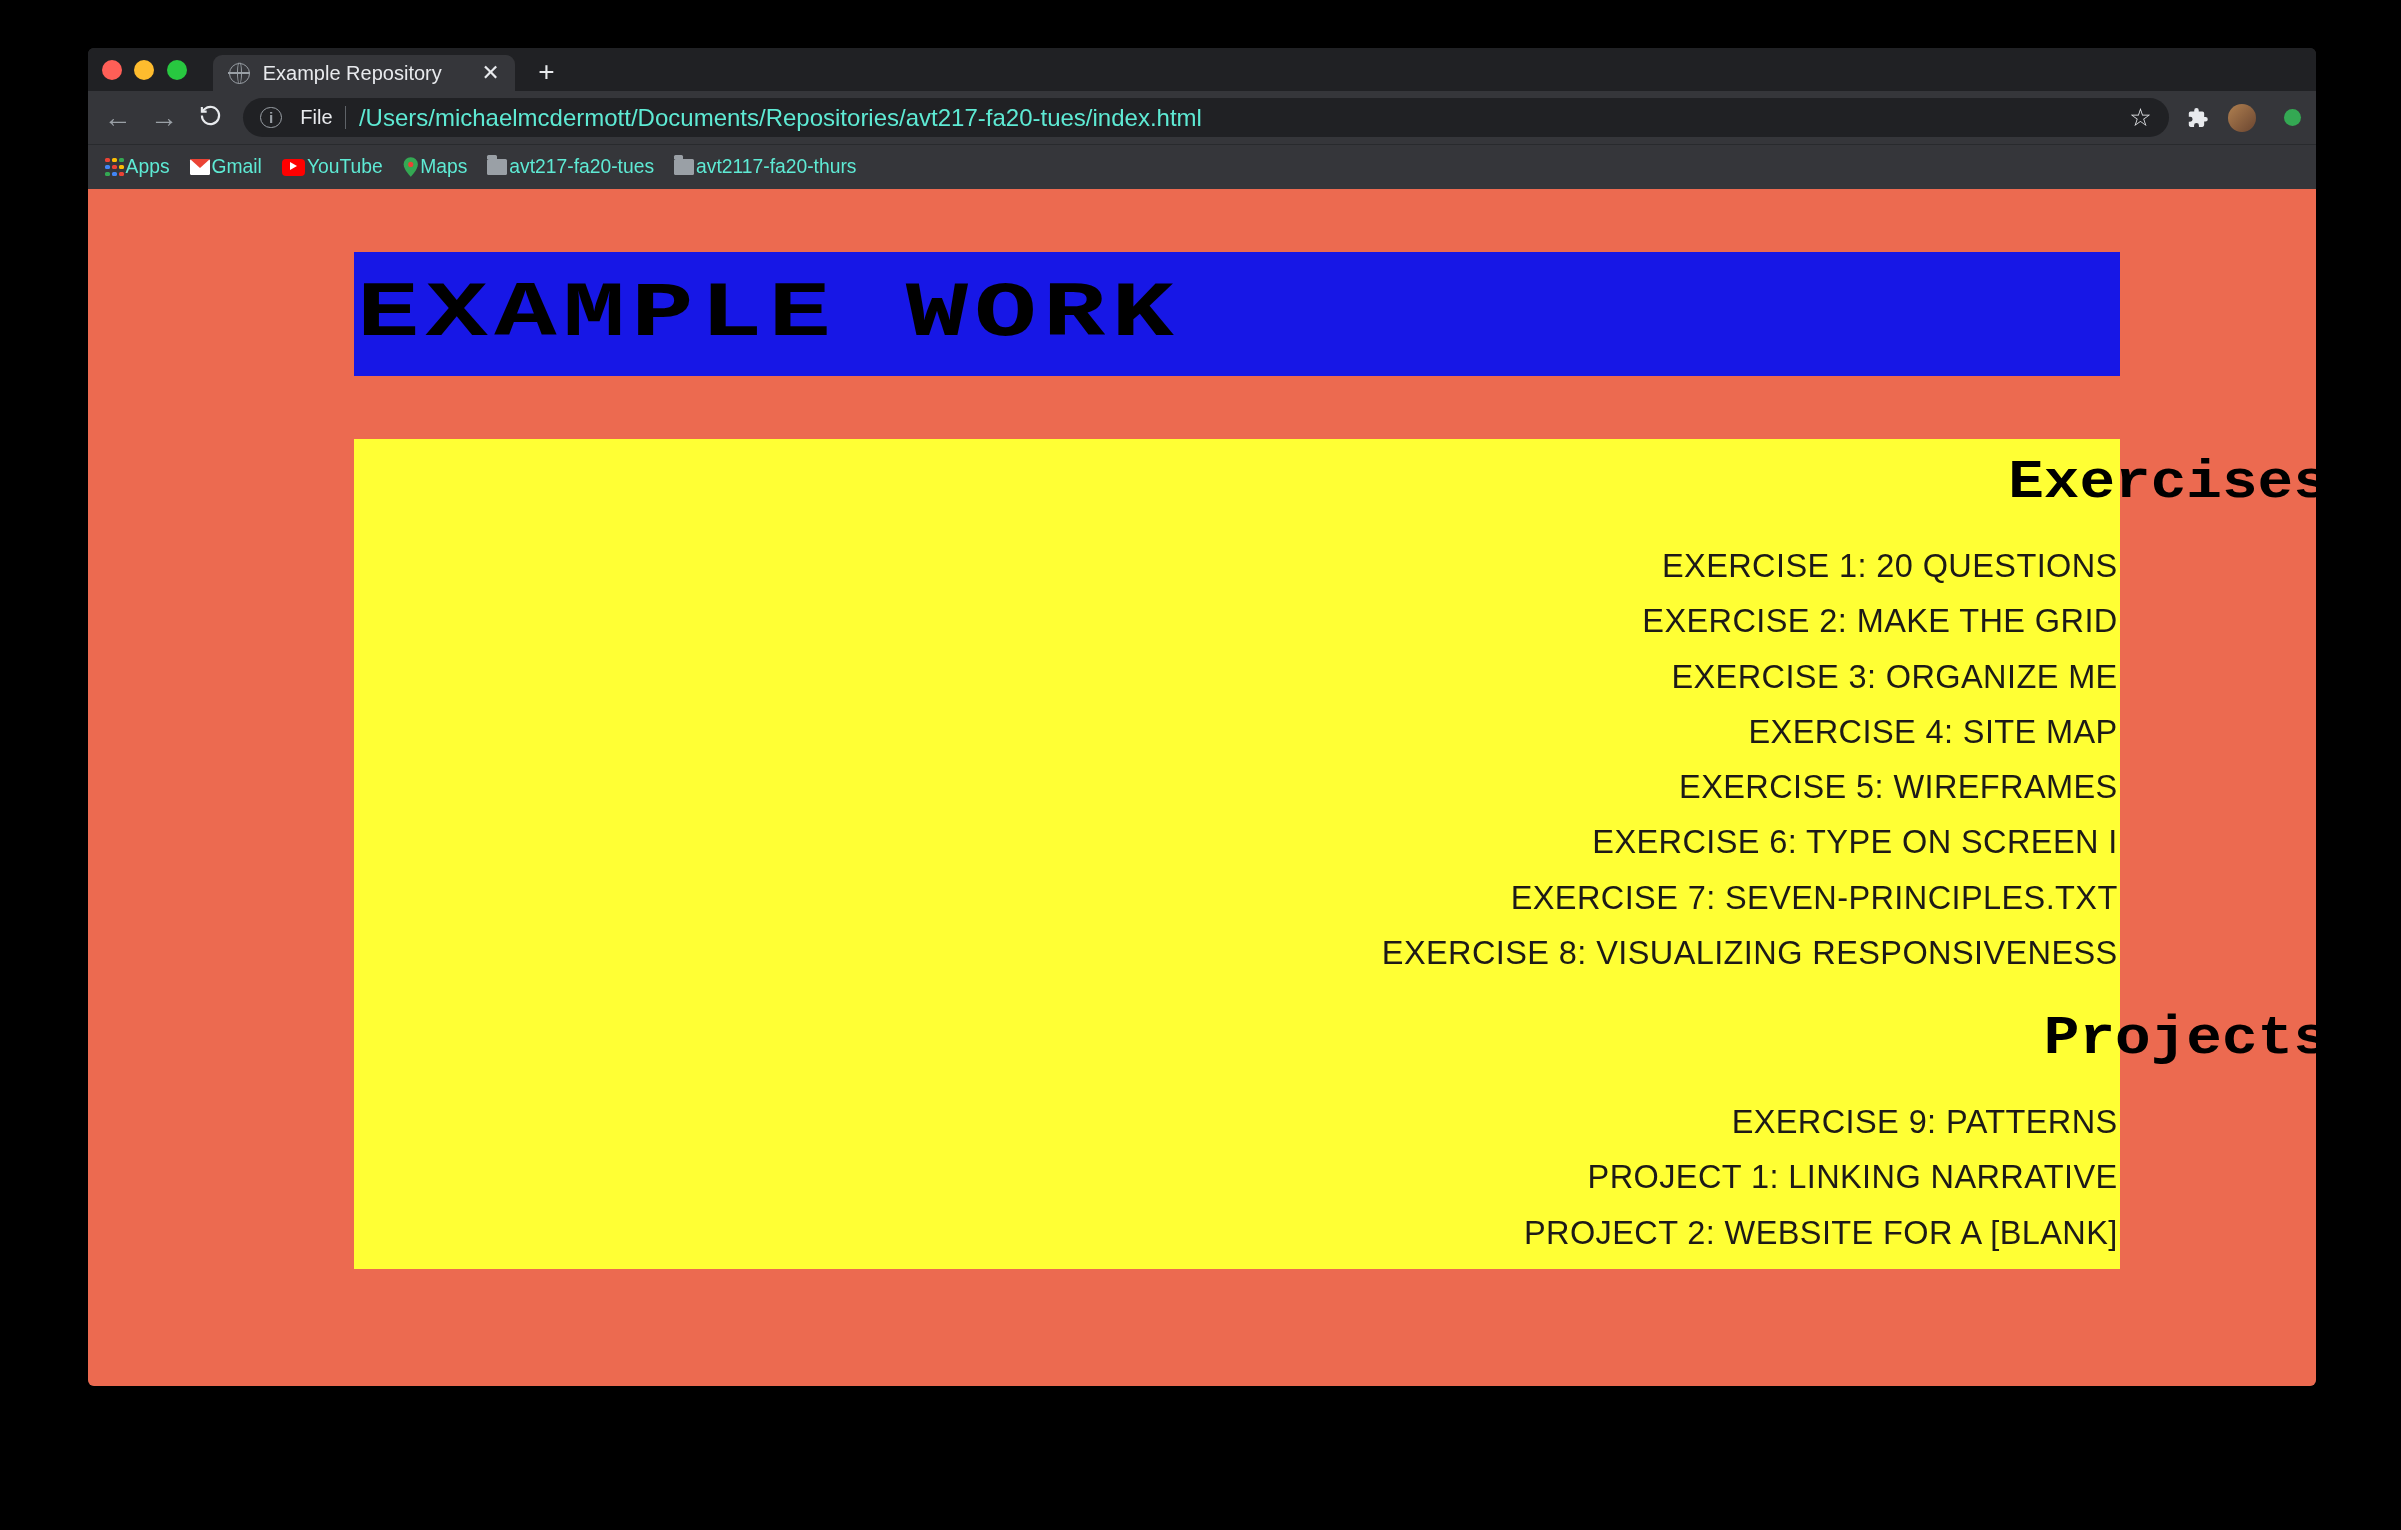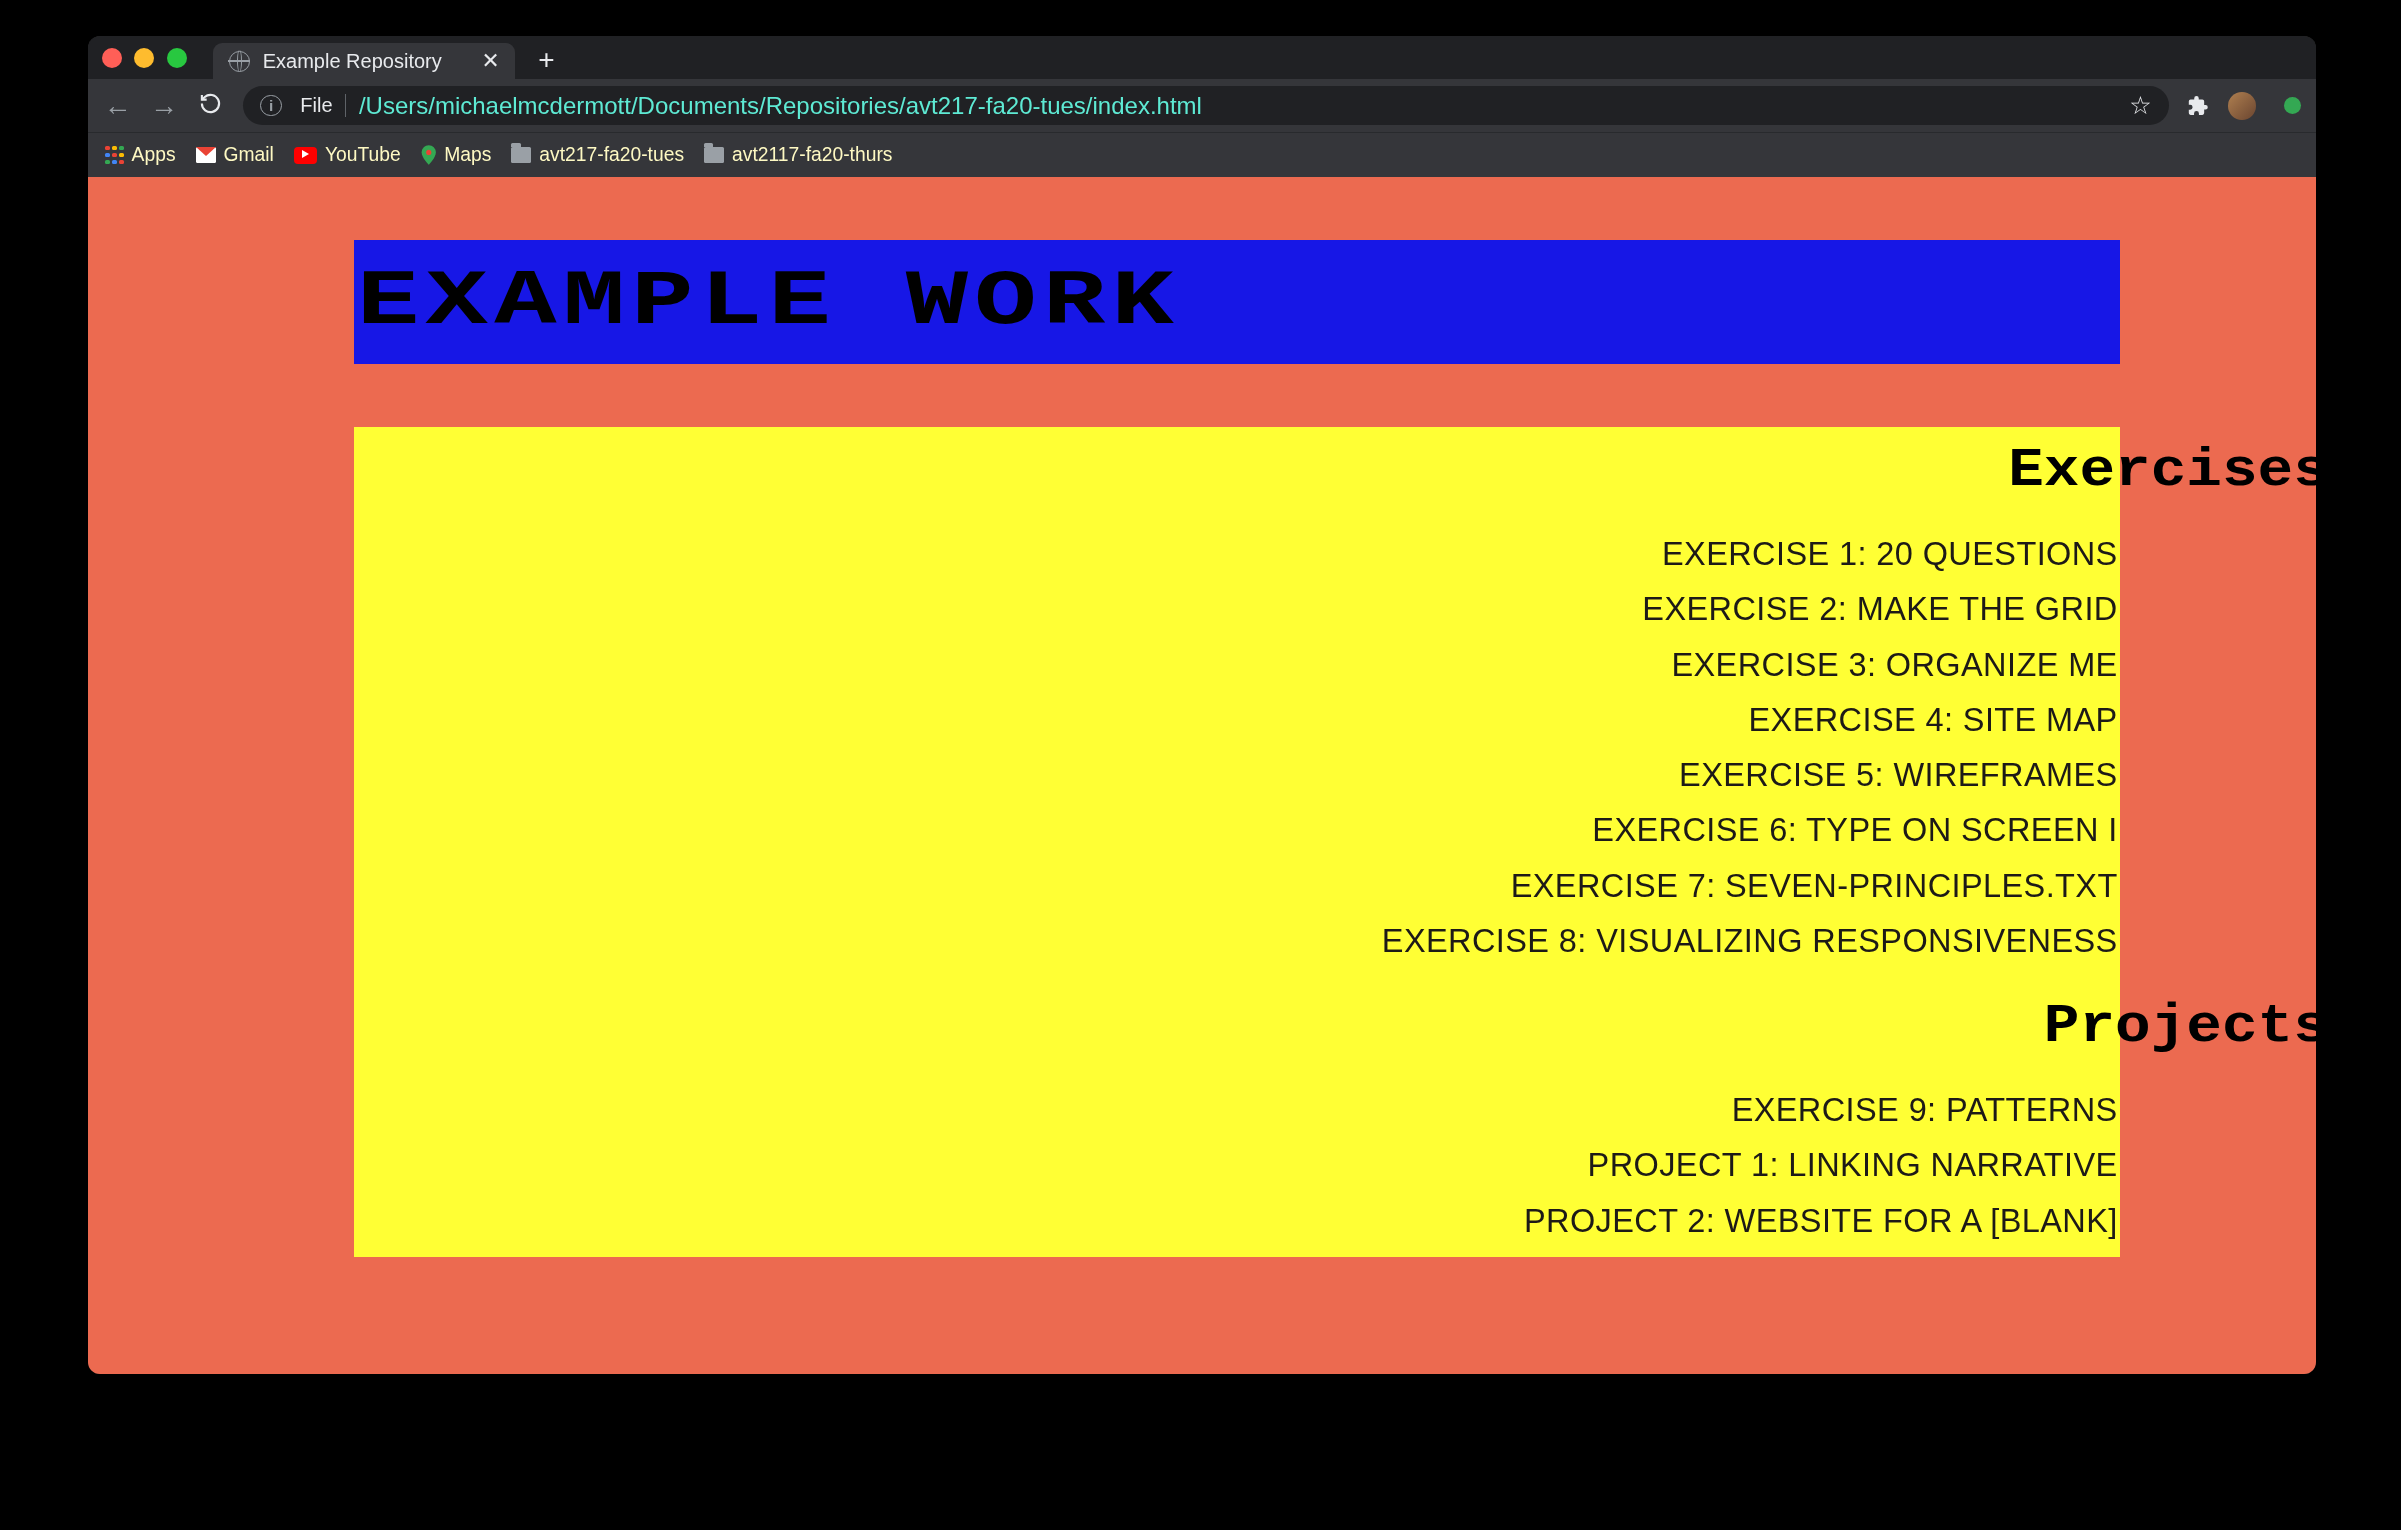--- a/index.html
+++ b/index.html
@@ -6,25 +6,25 @@
     body {
       background: #000;
       font-family: -apple-system, BlinkMacSystemFont, "Segoe UI", sans-serif;
       width: 2401px;
       height: 1530px;
       overflow: hidden;
     }
     .window {
       position: absolute;
       left: 88px;
-      top: 36px;
+      top: 48px;
       width: 2228px;
       height: 1338px;
       background: #2b2b2b;
-      border-radius: 12px;
+      border-radius: 6px;
       overflow: hidden;
       display: flex;
       flex-direction: column;
       box-shadow: 0 15.5px 46px rgba(0,0,0,0.6);
     }
     .tabbar {
       height: 43px;
       background: #202124;
       display: flex;
       align-items: center;
@@ -103,21 +103,21 @@
     .greendot { width: 17px; height: 17px; border-radius: 50%; background: #34a853; margin-left: 9.3px; }
     .bookmarks {
       height: 45px;
       background: #35363a;
       border-top: 0.8px solid #282a2d;
       display: flex;
       align-items: center;
       padding: 0 17px;
       gap: 20px;
     }
-    .bk { display: flex; align-items: center; gap: 8px; color: #fef9c3; font-size: 19.3px; }
+    .bk { display: flex; align-items: center; gap: 2px; color: #5eead4; font-size: 19.3px; }
     .apps-icon {
       width: 18.6px; height: 18.6px; display: grid; grid-template-columns: repeat(3,1fr);
       grid-template-rows: repeat(3,1fr); gap: 2.3px;
     }
     .apps-icon span { width: 100%; height: 100%; border-radius: 1.5px; }
     .apps-icon span:nth-child(1){background:#ea4335}.apps-icon span:nth-child(2){background:#fbbc04}
     .apps-icon span:nth-child(3){background:#34a853}.apps-icon span:nth-child(4){background:#4285f4}
     .apps-icon span:nth-child(5){background:#ea4335}.apps-icon span:nth-child(6){background:#fbbc04}
     .apps-icon span:nth-child(7){background:#34a853}.apps-icon span:nth-child(8){background:#4285f4}
     .apps-icon span:nth-child(9){background:#ea4335}

